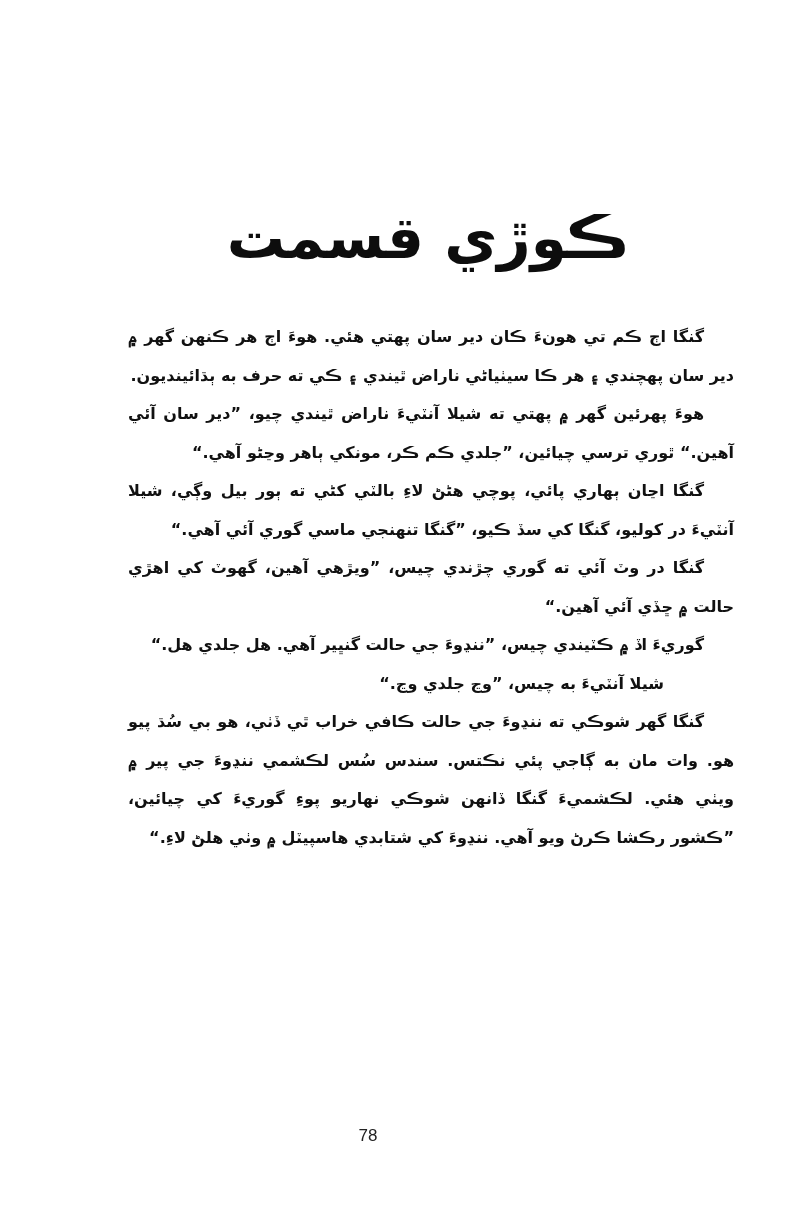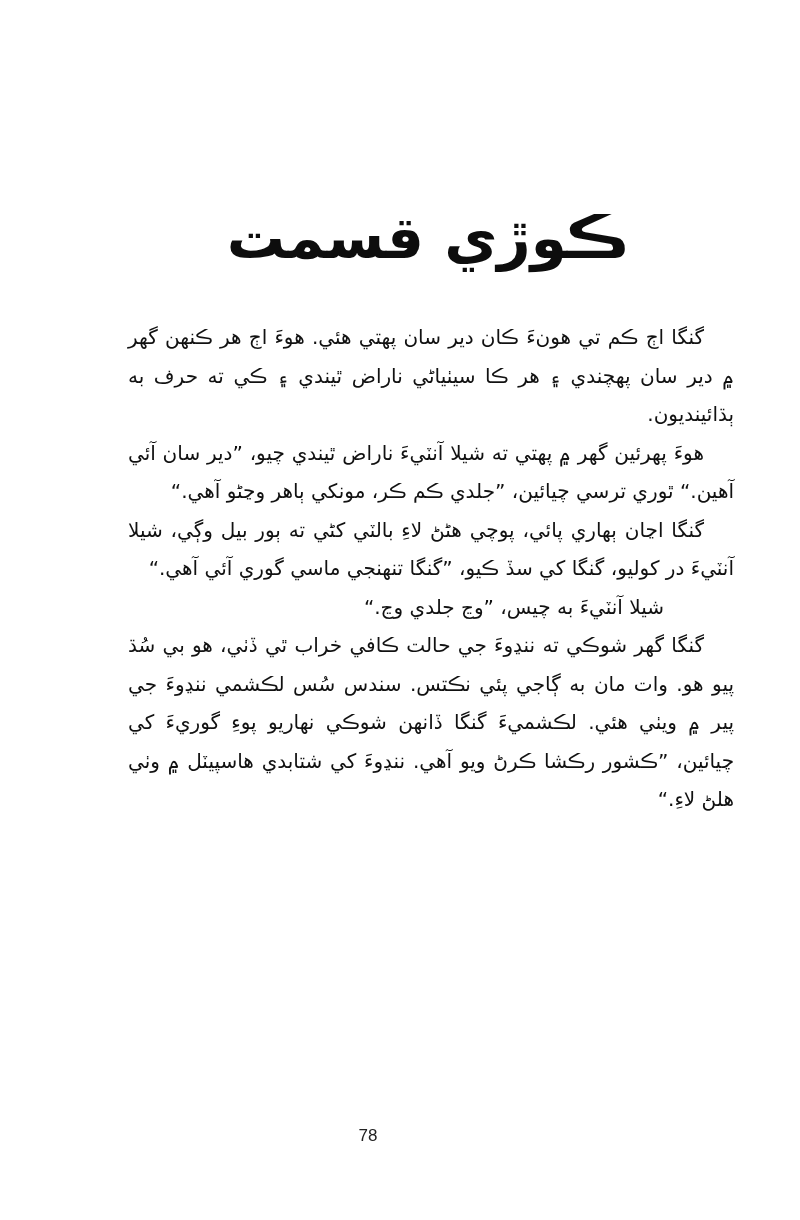--- a/index.html
+++ b/index.html
@@ -37,22 +37,22 @@
       color: #0d0d0d;
     }
     .body-text {
       position: absolute;
       top: 318px;
       left: 100px;
       width: 606px;
       direction: rtl;
       text-align: justify;
       font-family: "DejaVu Sans", sans-serif;
-      font-weight: normal;
-      font-size: 20px;
+      font-weight: bold;
+      font-size: 16px;
       line-height: 38.5px;
       color: #111111;
     }
     .para {
       margin: 0;
       text-indent: 30px;
     }
     .para.deep-indent {
       text-indent: 70px;
     }
@@ -70,18 +70,20 @@
 </head>
 <body>
 
 <div class="page">
   <div class="title">ڪوڙي قسمت</div>
 
   <div class="body-text">
     <p class="para">گنگا اڄ ڪم تي هونءَ ڪان دير سان پهتي هئي. هوءَ اڄ هر ڪنهن گهر ۾ دير سان پهچندي ۽ هر ڪا سيٺياڻي ناراض ٿيندي ۽ ڪي ته حرف به ٻڌائينديون.</p>
     <p class="para">هوءَ پهرئين گهر ۾ پهتي ته شيلا آنٽيءَ ناراض ٿيندي چيو، ”دير سان آئي آهين.“ ٿوري ترسي چيائين، ”جلدي ڪم ڪر، مونکي ٻاهر وڃڻو آهي.“</p>
     <p class="para">گنگا اڃان ٻهاري پائي، پوچي هڻڻ لاءِ بالٽي کڻي ته ٻور بيل وڳي، شيلا آنٽيءَ در کوليو، گنگا کي سڏ ڪيو، ”گنگا تنهنجي ماسي گوري آئي آهي.“</p>
+    <p class="para">گنگا در وٽ آئي ته گوري چڙندي چيس، ”ويڙهي آهين، گهوٽ کي اهڙي حالت ۾ ڇڏي آئي آهين.“</p>
+    <p class="para">گوريءَ اڏ ۾ ڪٽيندي چيس، ”ننڍوءَ جي حالت گنڀير آهي. هل جلدي هل.“</p>
     <p class="para deep-indent">شيلا آنٽيءَ به چيس، ”وڃ جلدي وڃ.“</p>
     <p class="para">گنگا گهر شوڪي ته ننڍوءَ جي حالت ڪافي خراب ٿي ڏٺي، هو بي سُڌ پيو هو. وات مان به ڳاجي پئي نڪتس. سندس سُس لڪشمي ننڍوءَ جي پير ۾ ويٺي هئي. لڪشميءَ گنگا ڏانهن شوڪي نهاريو پوءِ گوريءَ کي چيائين، ”ڪشور رڪشا ڪرڻ ويو آهي. ننڍوءَ کي شتابدي هاسپيٽل ۾ وٺي هلڻ لاءِ.“</p>
   </div>
 
   <div class="page-number">78</div>
 </div>
 
 </body></html>

